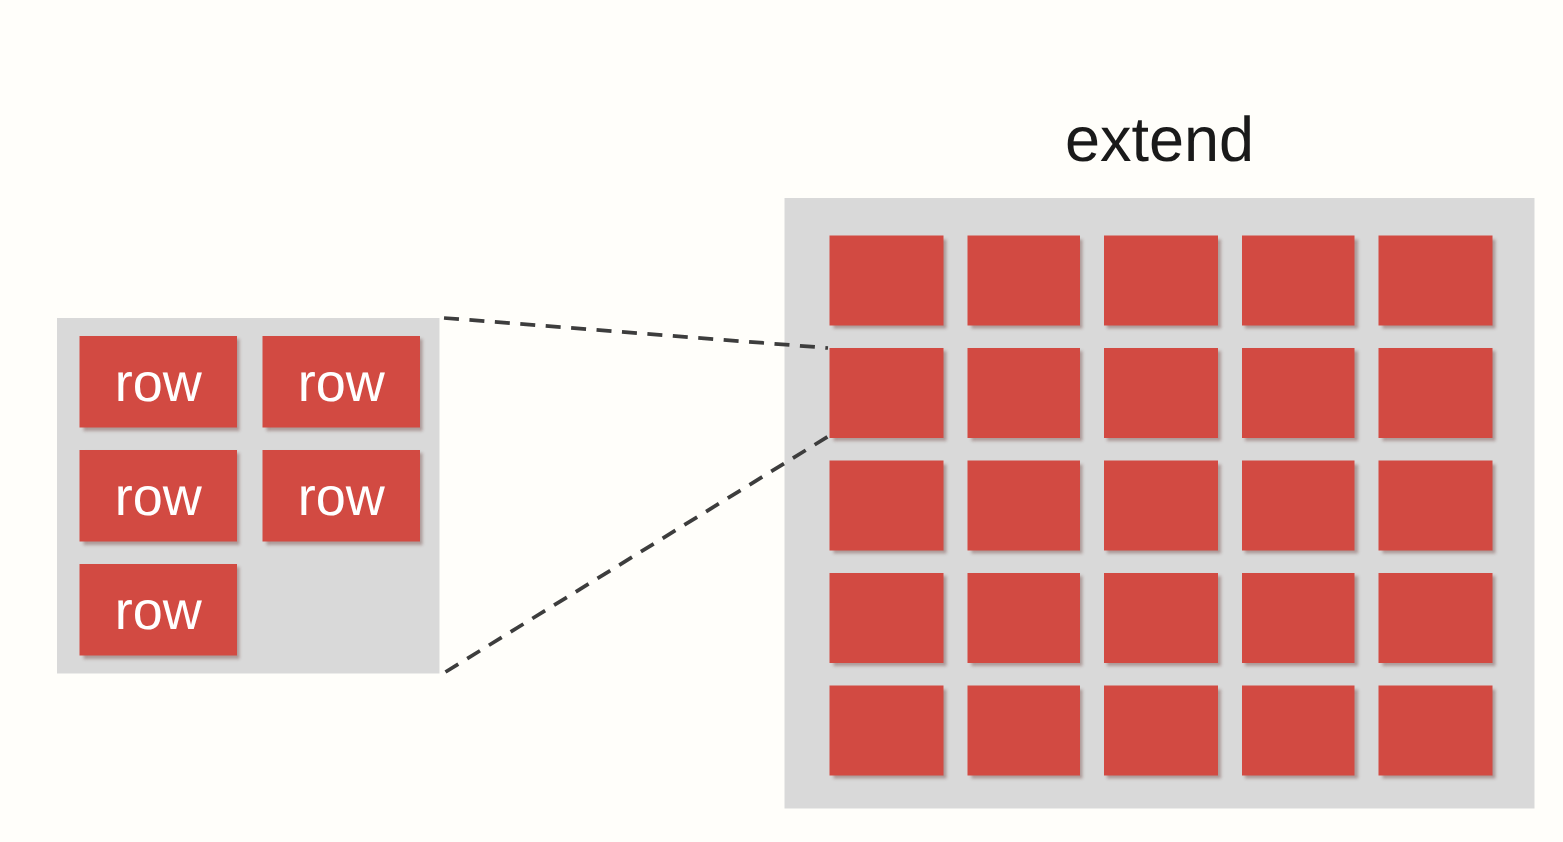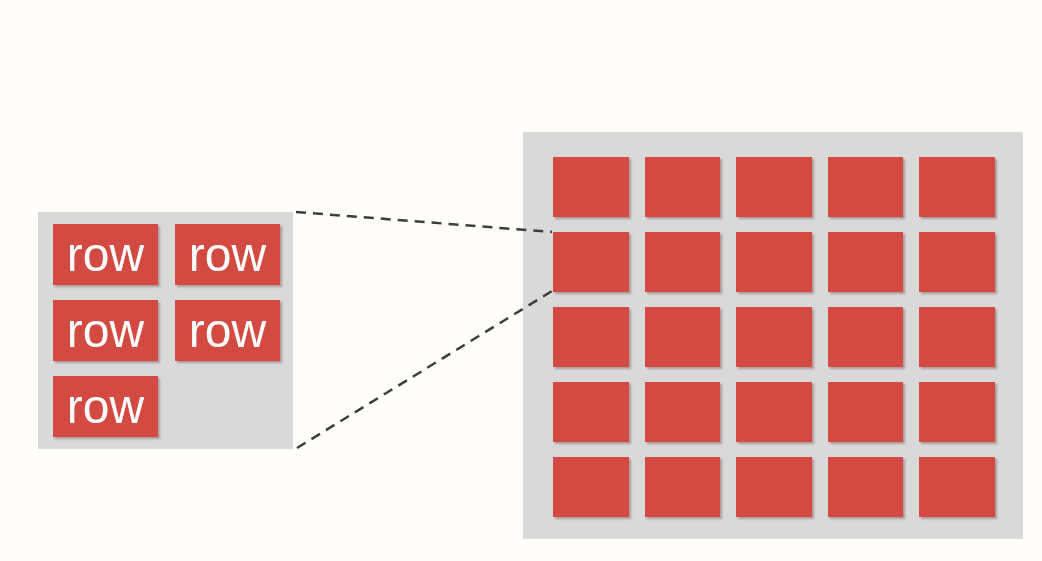--- a/index.html
+++ b/index.html
@@ -61,21 +61,21 @@
   }
   .cell {
     background: var(--cell, #d24a42);
     box-shadow: 2px 2px 2px rgba(90, 35, 30, 0.35);
     display: flex;
     align-items: center;
     justify-content: center;
   }
   .page-cell span {
     color: var(--cell-text, #ffffff);
-    font-size: 48px;
+    font-size: 36px;
     line-height: 1;
   }
   .connector-layer {
     position: absolute;
     left: 0;
     top: 0;
     width: 100%;
     height: 100%;
     pointer-events: none;
   }
@@ -84,20 +84,21 @@
     stroke-width: 2.5;
     stroke-dasharray: 10 7;
   }
 </style>
 </head>
 <body>
 
 <div class="canvas">
 
 
+  <div class="diagram-label extend-label">extend</div>
 
   <div class="panel page-panel">
       <div class="cell page-cell">
         <span>row</span>
       </div>
       <div class="cell page-cell">
         <span>row</span>
       </div>
       <div class="cell page-cell">
         <span>row</span>

